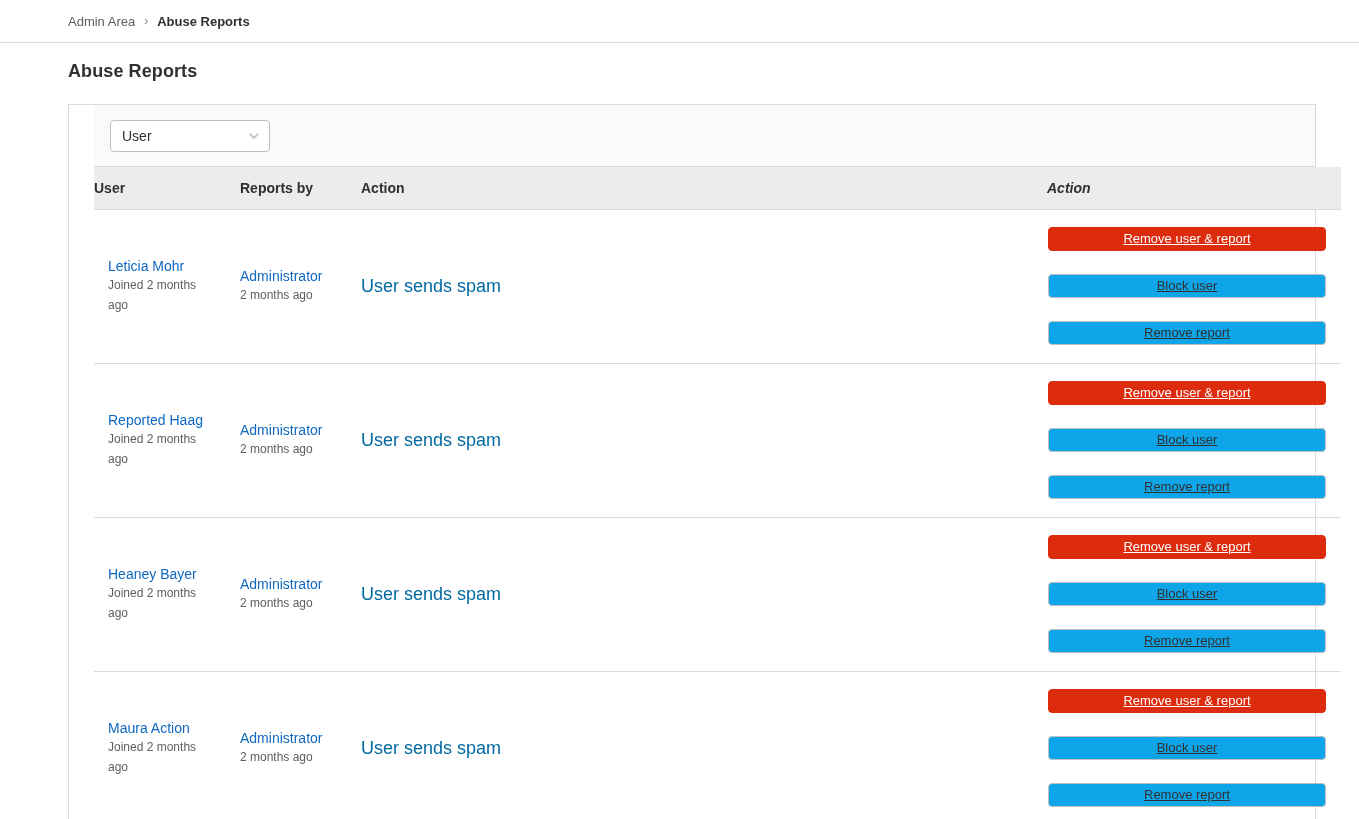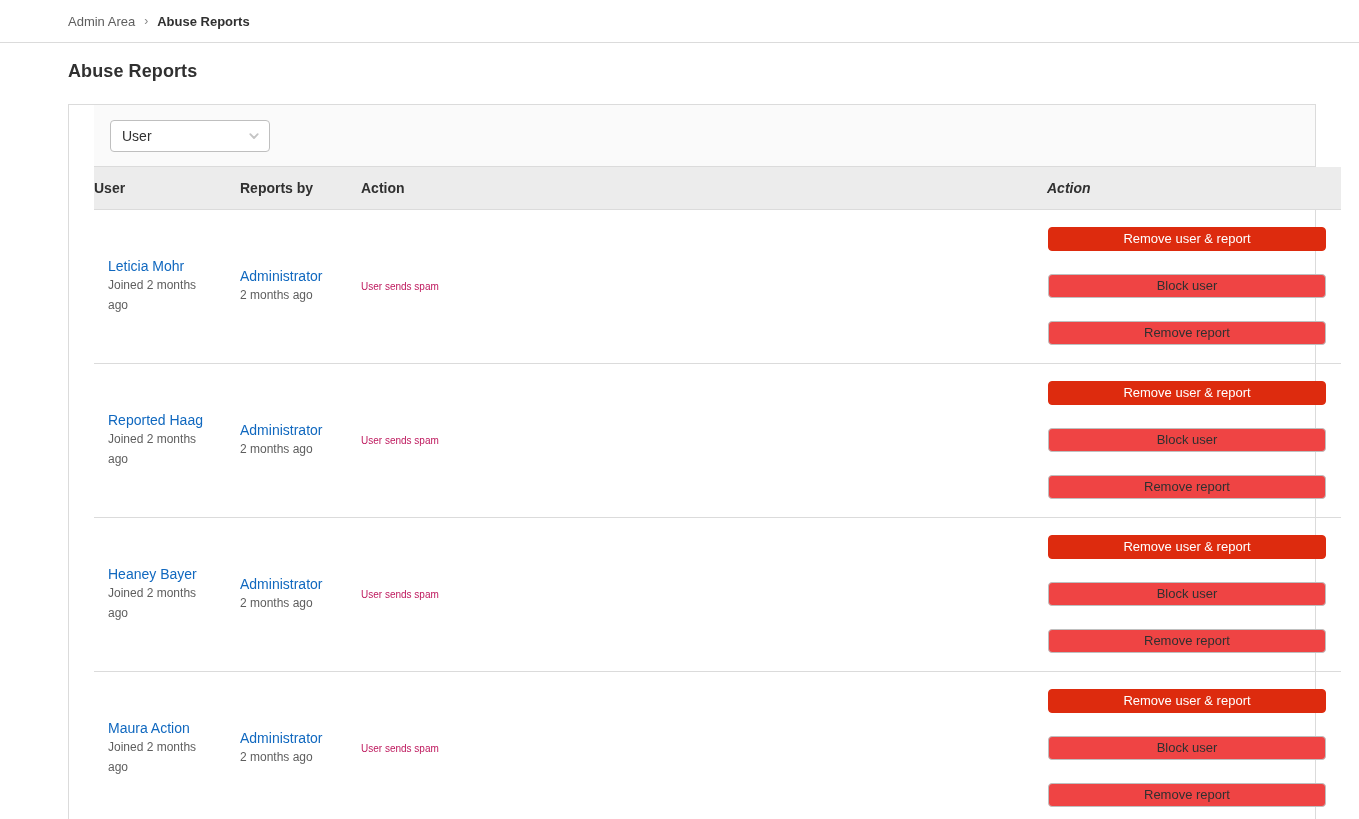--- a/index.html
+++ b/index.html
@@ -144,22 +144,22 @@
     line-height: 18px;
   }
   .muted {
     color: #5e5e5e;
     font-size: 12px;
     line-height: 20px;
     display: block;
   }
   .cell-user .muted { max-width: 100px; }
   .msg-text {
-    color: #be185d;
-    font-size: 10px;
+    color: #0369a1;
+    font-size: 18px;
     line-height: 18px;
   }
 
   
   .actions {
     display: flex;
     flex-direction: column;
     gap: 23px;
     padding-right: 15px;
     padding-left: 1px;
@@ -169,28 +169,29 @@
     width: 278px;
     height: 24px;
     line-height: 22px;
     text-align: center;
     font-family: "Liberation Sans", sans-serif;
     font-size: 13px;
     border-radius: 4px;
     cursor: pointer;
     padding: 0;
     white-space: nowrap;
+    text-decoration: underline;
   }
   .btn-danger {
     background: #dd2b0e;
     border: 1px solid #dd2b0e;
     color: #ffffff;
   }
   .btn-default {
-    background: #ef4444;
+    background: #0ea5e9;
     border: 1px solid #bfbfbf;
     color: #303030;
   }
 </style>
 </head>
 <body>
 
 <div class="breadcrumb-bar">
   <nav class="breadcrumb">
     <a class="crumb-link">Admin Area</a>

